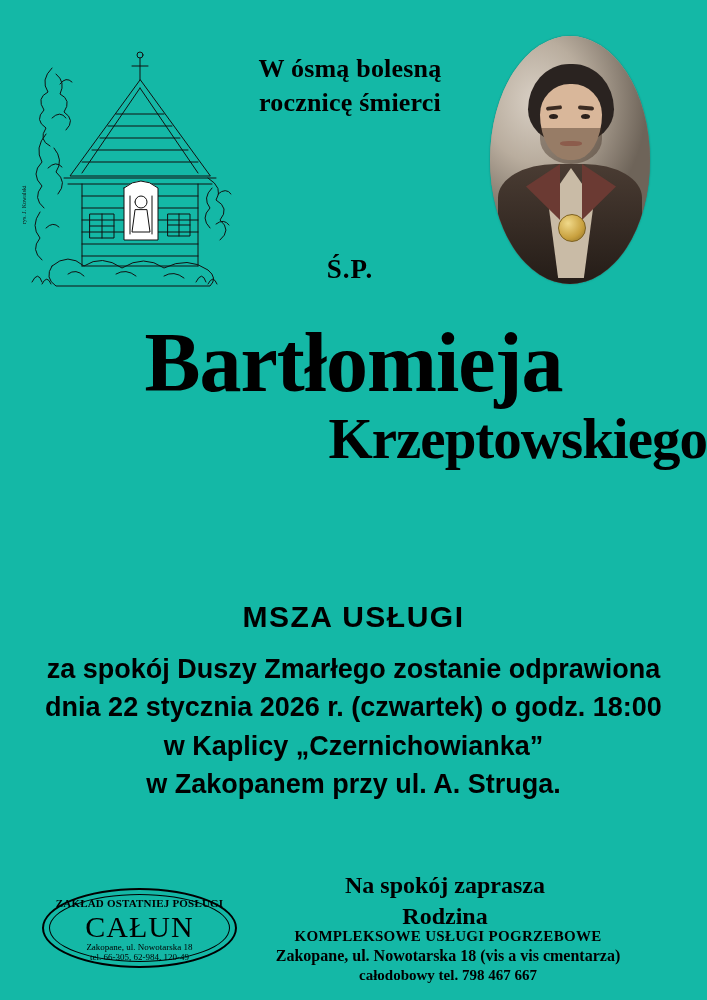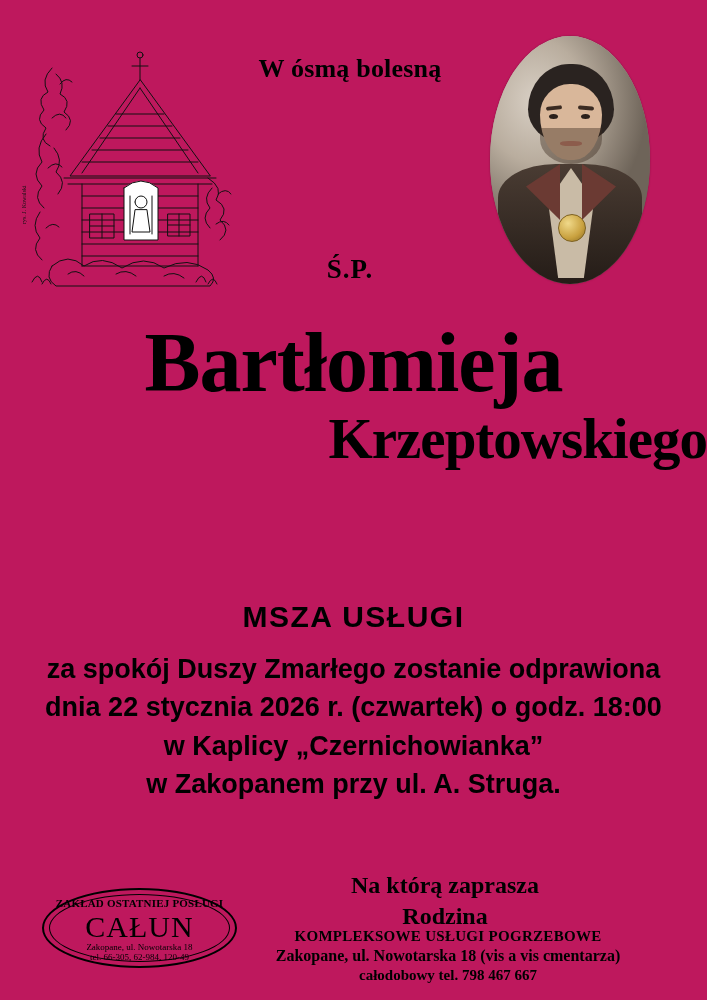--- a/index.html
+++ b/index.html
@@ -14,21 +14,21 @@
     font-family: "Liberation Serif", serif;
     color: #000000;
     overflow: hidden;
   }
 
   .page {
     position: absolute;
     left: 0; top: 0;
     width: 707px;
     height: 1000px;
-    background: #be185d;
+    background: #14b8a6;
   }
 
   
   .top-row {
     position: absolute;
     left: 0; top: 0;
     width: 707px;
     height: 310px;
   }
 
@@ -354,20 +354,21 @@
           <path d="M20 254 q6 -12 10 0 M30 256 q5 -10 9 0 M184 254 q6 -12 10 0 M196 256 q5 -10 9 0"></path>
         </g>
         <g fill="#111" font-family="'Liberation Serif', serif" font-size="6">
           <text x="14" y="196" transform="rotate(-90 14 196)">rys. J. Kowalski</text>
         </g>
       </svg>
     </div>
 
     <div class="anniversary">
       <div>W ósmą bolesną</div>
+      <div>rocznicę śmierci</div>
     </div>
 
     <div class="sp">Ś.P.</div>
 
     <div class="portrait-wrap">
       <div class="portrait">
         <div class="ph-bg"></div>
         <div class="jacket"></div>
         <div class="shirt"></div>
         <div class="collar-l"></div>
@@ -392,21 +393,21 @@
 
   <div class="mass-block">
     <div class="mass-title">MSZA  USŁUGI</div>
     <div class="mass-line">za spokój Duszy Zmarłego zostanie odprawiona</div>
     <div class="mass-line">dnia 22 stycznia 2026 r. (czwartek) o godz. 18:00</div>
     <div class="mass-line">w Kaplicy „Czernichowianka”</div>
     <div class="mass-line">w Zakopanem przy ul. A. Struga.</div>
   </div>
 
   <div class="invite">
-    <div>Na którą zaprasza</div>
+    <div>Na spokój zaprasza</div>
     <div>Rodzina</div>
   </div>
 
   <div class="logo">
     <div class="oval-outer"></div>
     <div class="oval-inner"></div>
     <div class="logo-top">ZAKŁAD OSTATNIEJ POSŁUGI</div>
     <div class="logo-main">CAŁUN</div>
     <div class="logo-addr">Zakopane, ul. Nowotarska 18</div>
     <div class="logo-tel">tel. 66-305, 62-984, 120-49</div>

